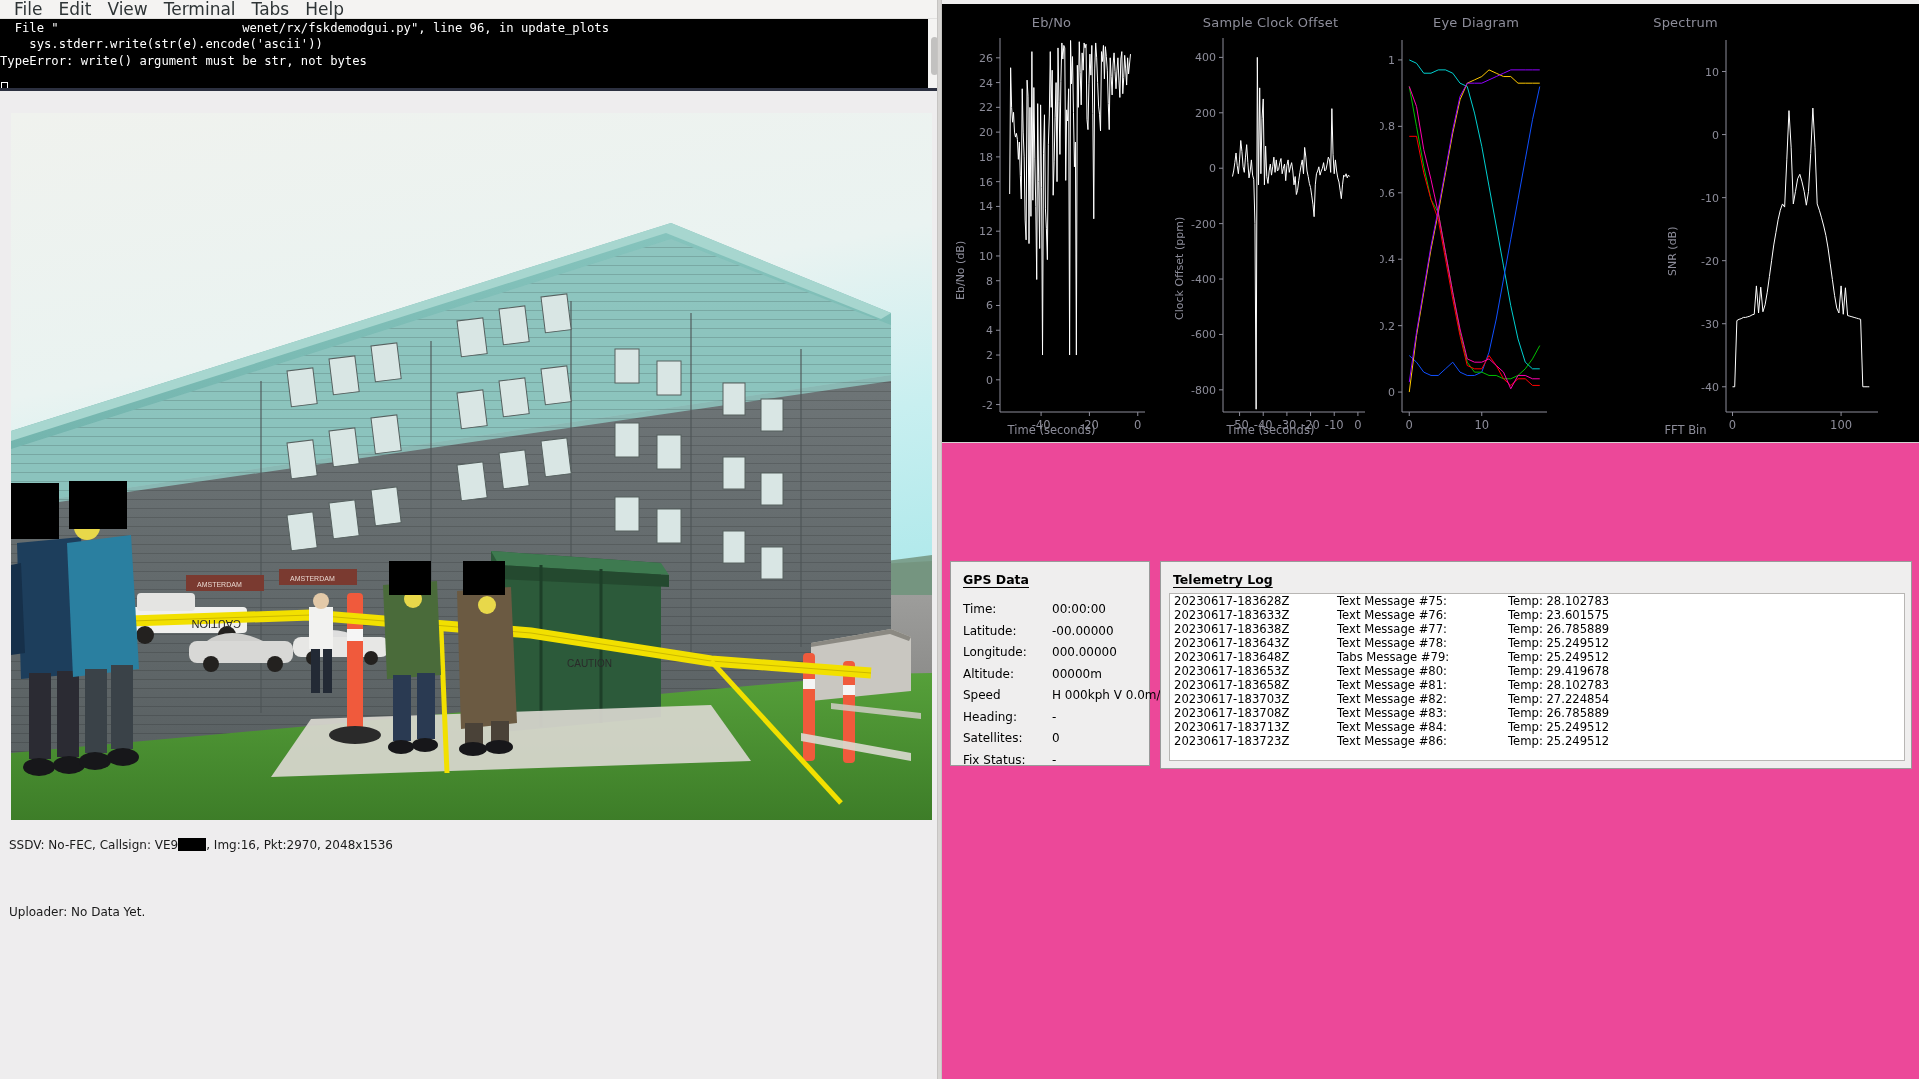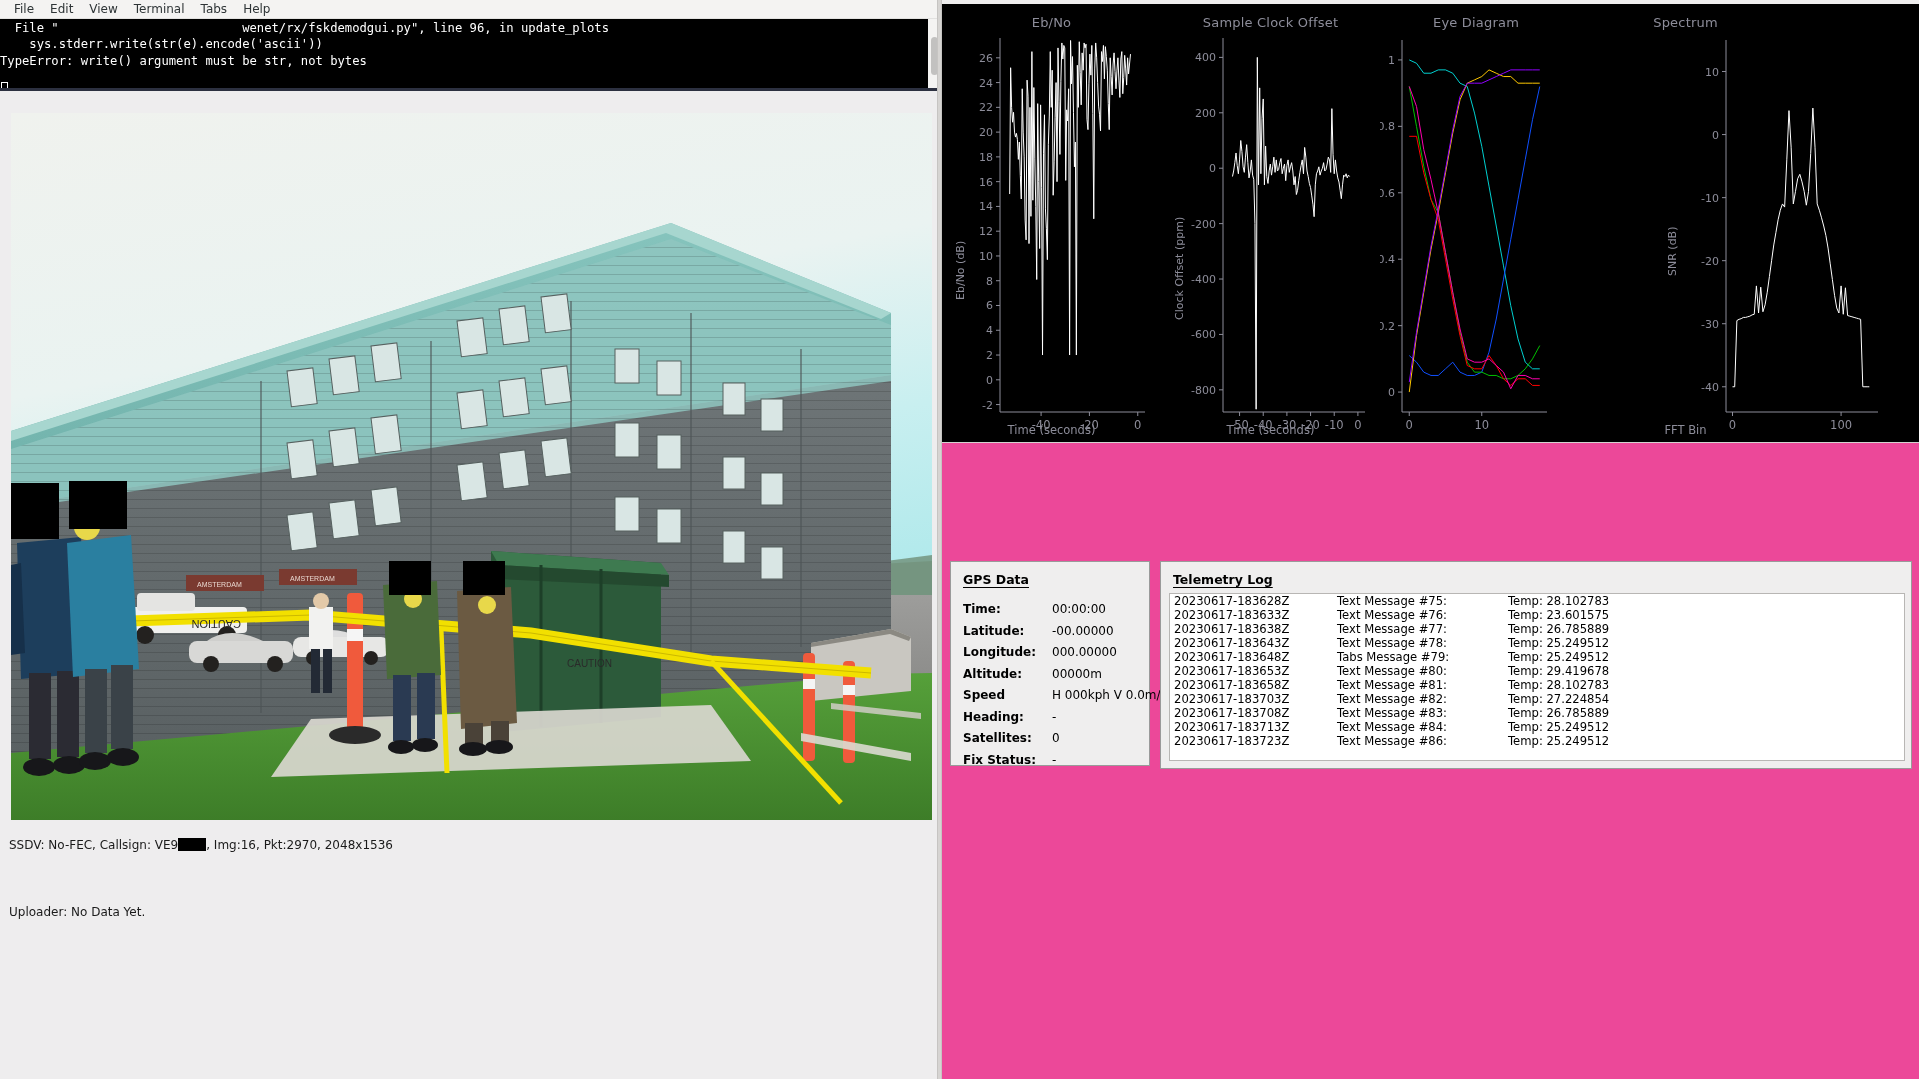--- a/index.html
+++ b/index.html
@@ -21,21 +21,21 @@
   
   #term-menubar {
     position: absolute; left: 0; top: 0;
     width: 941px; height: 19px;
     background: #f4f3f2;
     display: flex; align-items: center;
     padding-left: 6px;
     border-bottom: 1px solid #e2e1e0;
   }
   .menu-item {
-    font-size: 12px; color: #2e3436;
+    font-size: 17px; color: #2e3436;
     padding: 0 8px; line-height: 18px;
     white-space: nowrap; cursor: default;
   }
 
   
   #terminal {
     position: absolute; left: 0; top: 19px;
     width: 941px; height: 71px;
     background: #000000;
     overflow: hidden;
@@ -158,21 +158,21 @@
   #gps-panel { left: 8px; top: 118px; width: 200px; height: 205px; }
   #telem-panel { left: 218px; top: 118px; width: 752px; height: 208px; }
 
   .panel-heading {
     position: absolute; left: 12px; top: 10px;
     font-size: 12.5px; font-weight: bold; color: #000;
     text-decoration: underline;
     text-underline-offset: 3px;
   }
   .gps-row { position: absolute; left: 12px; font-size: 12px; }
-  .gps-label { position: absolute; left: 0; font-weight: bold; color: #000; white-space: nowrap; }
+  .gps-label { position: absolute; left: 0; font-weight: normal; color: #000; white-space: nowrap; }
   .gps-value { position: absolute; left: 89px; color: #000; white-space: nowrap; }
 
   #telem-list {
     position: absolute; left: 8px; top: 31px;
     width: 736px; height: 168px;
     background: #ffffff;
     border: 1px solid #b8b6b4;
     overflow: hidden;
   }
   .telem-row {

